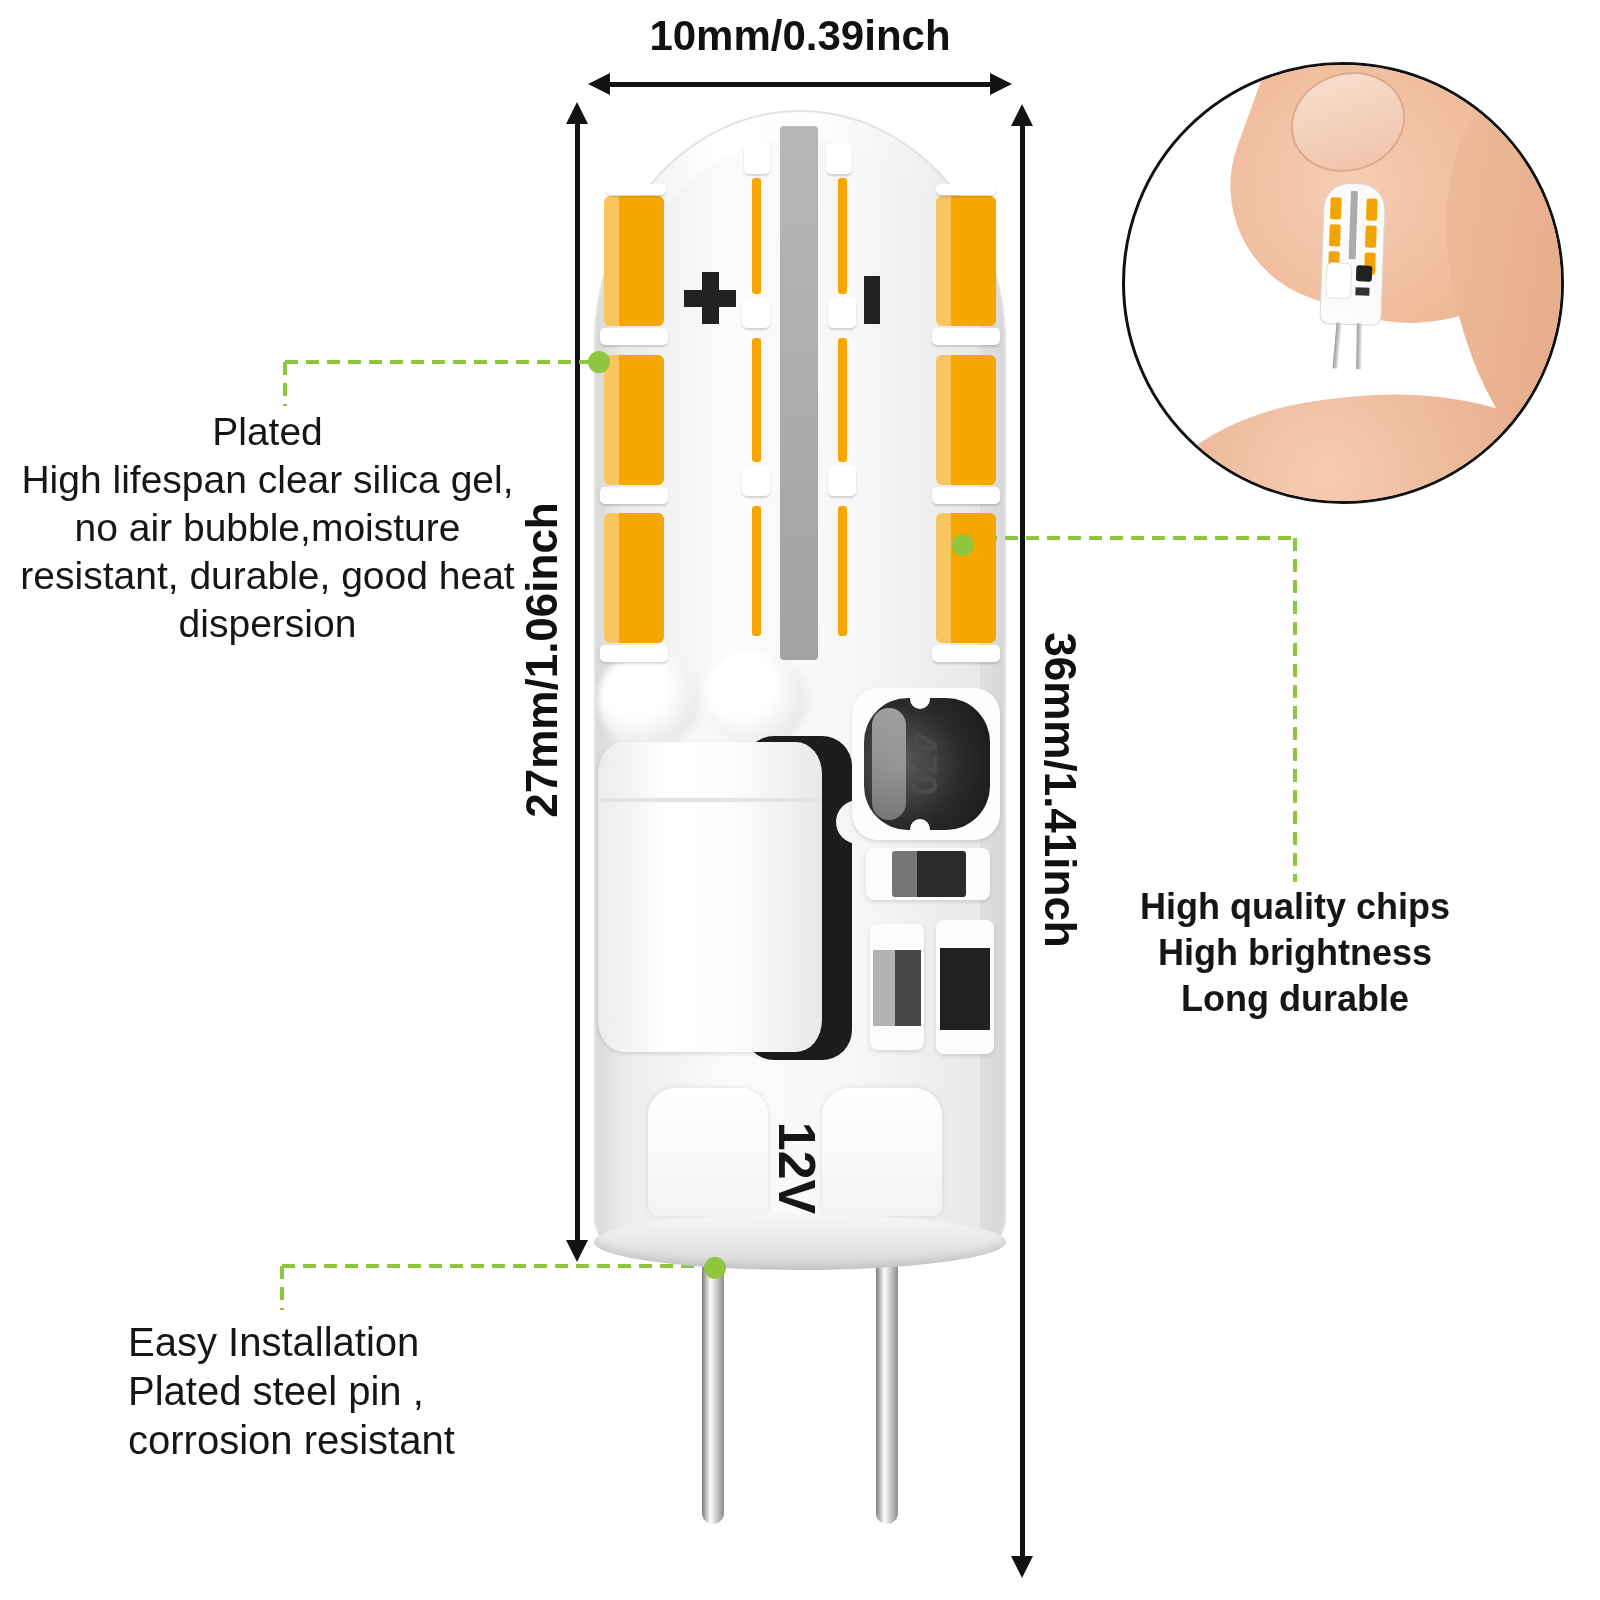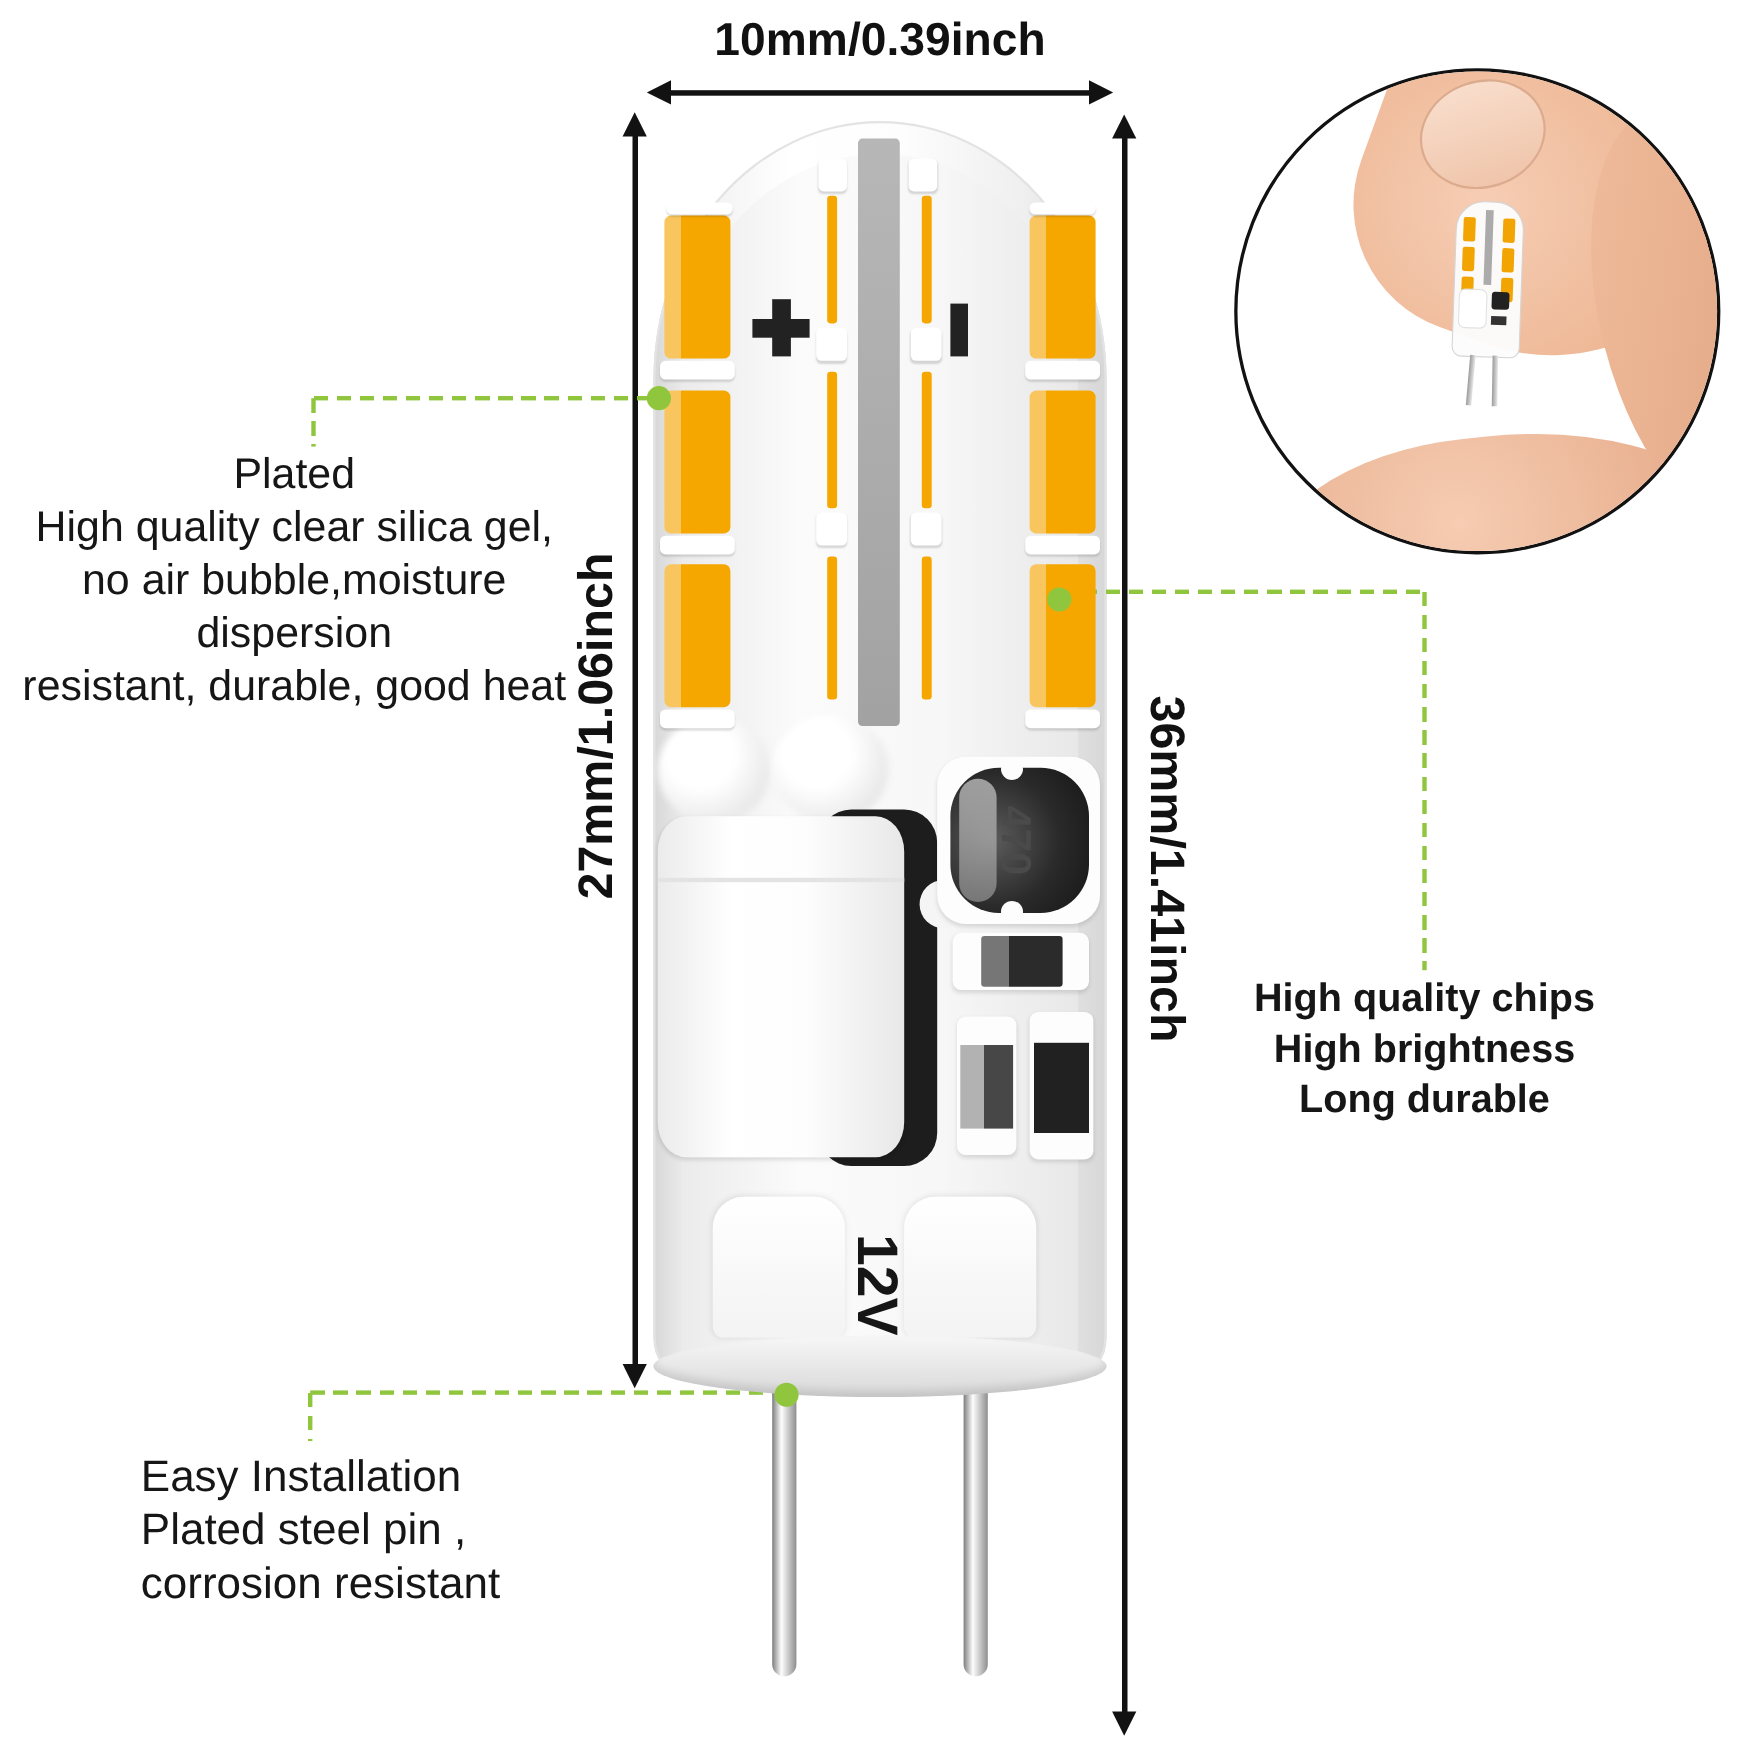--- a/index.html
+++ b/index.html
@@ -151,24 +151,24 @@
     <div class="rim"></div>
     <div class="pinmetal" style="left:702px;"></div>
     <div class="pinmetal" style="left:876px;"></div>
   </div>
 
   <div class="dh" style="left:285px;top:360px;width:314px;"></div>
   <div class="dv" style="left:283px;top:362px;height:44px;"></div>
   <div class="dot" style="left:588px;top:351px;"></div>
   <div class="blk" style="left:15px;top:408px;width:505px;text-align:center;font-size:39px;line-height:48px;">
     <div>Plated</div>
-    <div>High quality clear silica gel,</div>
+    <div>High lifespan clear silica gel,</div>
     <div>no air bubble,moisture</div>
+    <div>resistant, durable, good heat</div>
     <div>dispersion</div>
-    <div>resistant, durable, good heat</div>
   </div>
 
   <div class="dh" style="left:963px;top:536px;width:332px;"></div>
   <div class="dv" style="left:1293px;top:538px;height:344px;"></div>
   <div class="dot" style="left:952px;top:534px;"></div>
   <div class="blk" style="left:1115px;top:884px;width:360px;text-align:center;font-size:36px;line-height:46px;font-weight:bold;">
     <div>High quality chips</div>
     <div>High brightness</div>
     <div>Long durable</div>
   </div>

